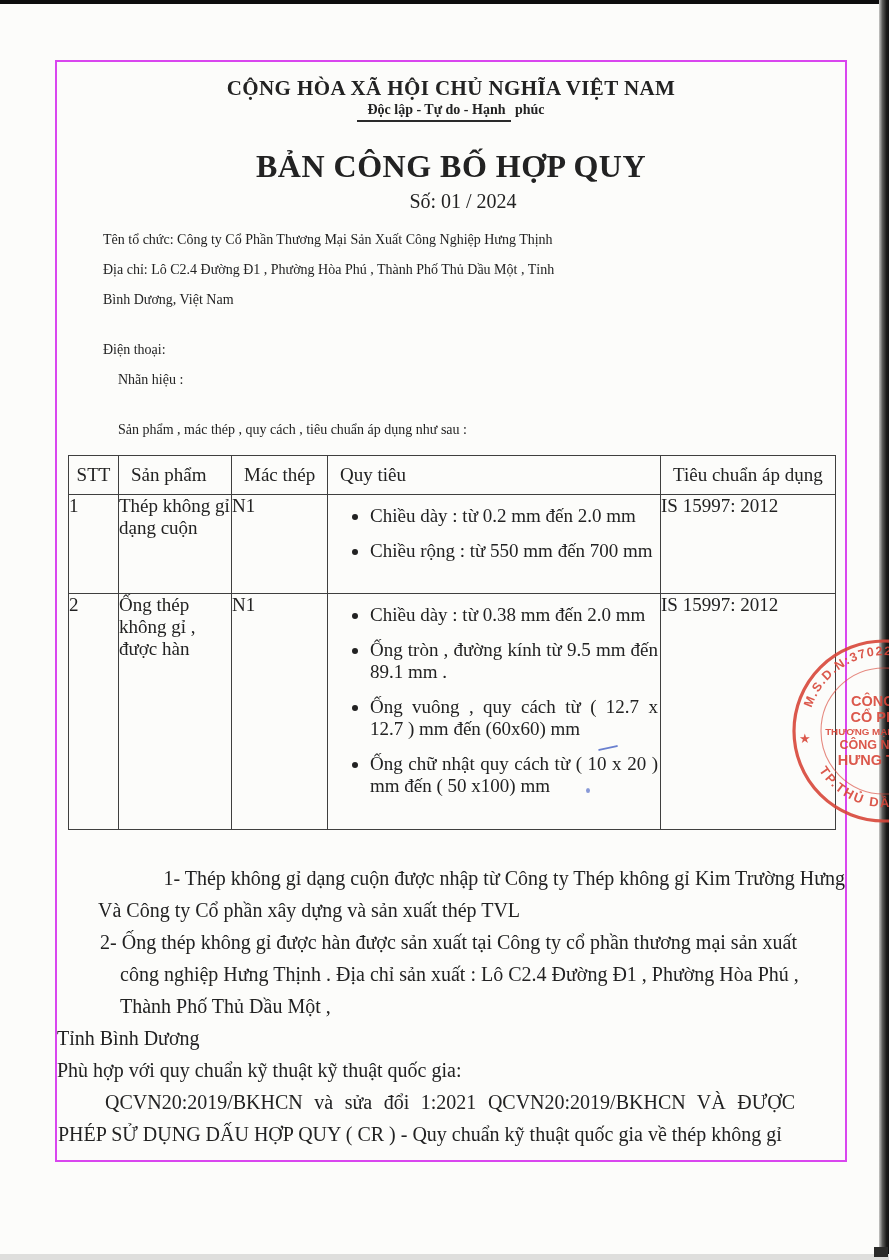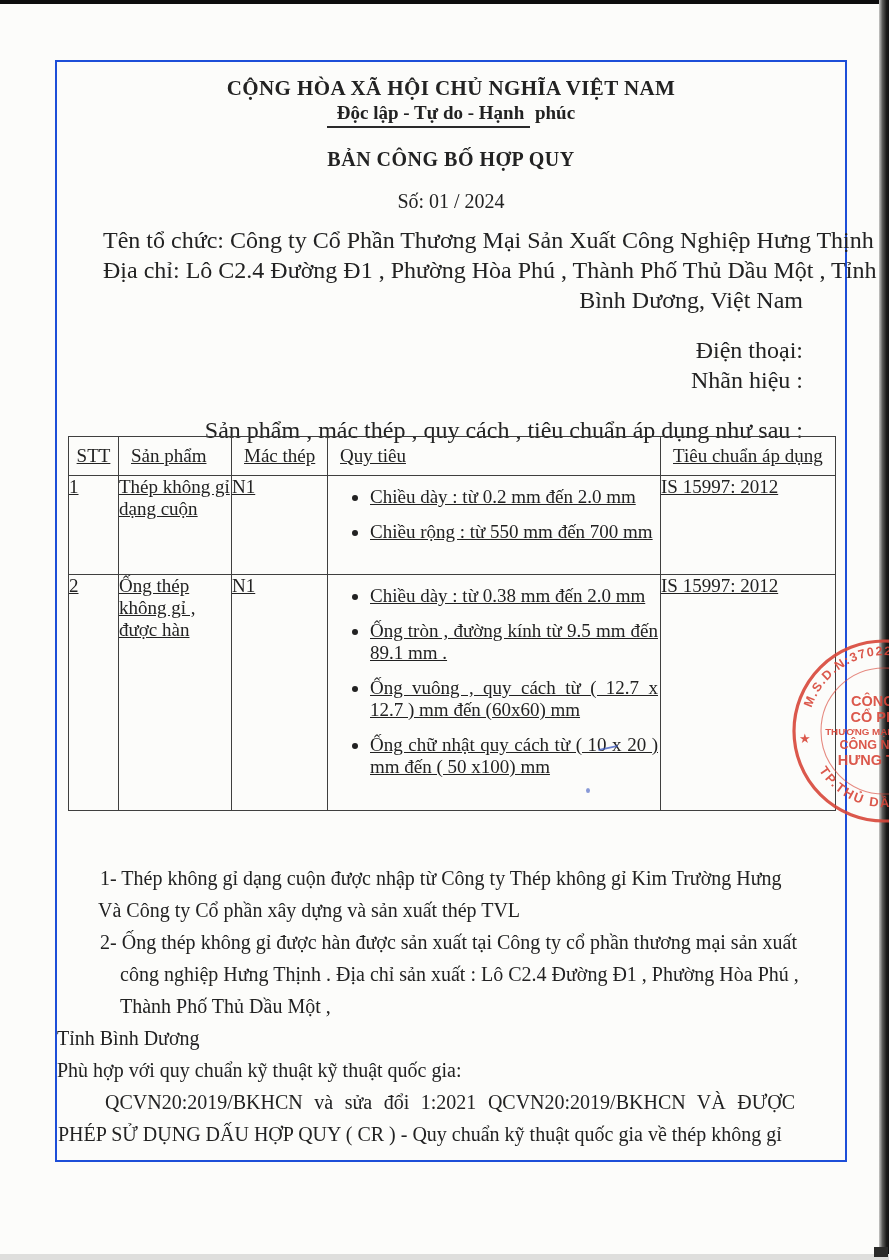--- a/index.html
+++ b/index.html
@@ -17,40 +17,39 @@
   }
   
   .scan-top{position:absolute;left:0;top:0;width:889px;height:4px;background:#0d0d0d;}
   .scan-right{position:absolute;right:0;top:0;width:10px;height:1254px;
     background:linear-gradient(to right,#c9c9c7 0%,#5a5a58 35%,#1b1b1a 75%,#111 100%);}
   .scan-bottom{position:absolute;left:0;top:1254px;width:889px;height:6px;background:#dededc;}
   .scan-corner{position:absolute;left:874px;top:1247px;width:14px;height:10px;background:#2b2b2a;}
   
   .frame{
     position:absolute;left:55px;top:60px;width:788px;height:1098px;
-    border:2px solid #1d4ed8;background:transparent;
+    border:2px solid #d946ef;background:transparent;
   }
   .center{width:100%;text-align:center;position:absolute;left:0;}
   .nat-title{top:14px;font-weight:bold;font-size:21px;letter-spacing:.4px;}
-  .motto{top:40px;font-weight:bold;font-size:19px;}
+  .motto{top:40px;font-weight:bold;font-size:14px;}
   .motto .ul{border-bottom:2px solid #2a2a2a;padding:0 6px 2px 10px;display:inline-block;}
-  .doc-title{top:86px;font-weight:bold;font-size:20px;letter-spacing:.5px;}
-  .doc-no{top:128px;font-size:20px;}
+  .doc-title{top:86px;font-weight:bold;font-size:32px;letter-spacing:.5px;}
+  .doc-no{top:128px;font-size:20px;margin-left:12px;}
   
-  .info{position:absolute;left:46px;top:163px;width:700px;font-size:24px;line-height:30px;text-align:right;}
+  .info{position:absolute;left:46px;top:163px;width:700px;font-size:14px;line-height:30px;}
   .info .ln{white-space:nowrap;}
   .info .sp{margin-top:20px;}
   .indent{padding-left:15px;}
   .b{font-weight:bold;}
   
   table.spec{
-    position:absolute;left:11px;top:374px;width:767px;
+    position:absolute;left:11px;top:393px;width:767px;
     border-collapse:collapse;table-layout:fixed;
     font-size:19px;
-    text-decoration:underline;
   }
   table.spec td,table.spec th{
     border:1.6px solid var(--line);
     vertical-align:top;text-align:left;font-weight:normal;
     padding:0;overflow:hidden;
   }
   tr.hd{height:39px;}
   tr.hd th{vertical-align:middle;padding-left:12px;}
   tr.hd th.c-stt{text-align:center;padding-left:0;}
   tr.r1{height:99px;}
@@ -59,21 +58,21 @@
   td.c-sp{padding:12px 10px 0 13px;text-align:justify;margin-top:37px;}
   td.c-mt{text-align:center;padding-top:12px;}
   td.c-qc{padding:2px 8px 0 0;}
   td.c-tc{padding:12px 6px 0 12px;margin-left:16px;}
   .qc-list{margin:10px 0 0 0;padding-left:42px;}
   .qc-list li{margin-bottom:13px;text-align:justify;padding-right:2px;}
   
   .notes{position:absolute;left:0;top:800px;width:788px;font-size:20px;}
   .notes .nl{line-height:32px;white-space:nowrap;}
   .nj{white-space:normal !important;text-align:justify;text-align-last:justify;}
-  .ml43{margin-left:43px;} .ml41{margin-left:41px;} .ml63{margin-left:63px;}
+  .ml43{margin-left:43px;text-align:right;} .ml41{margin-left:41px;} .ml63{margin-left:63px;}
   .ml45{} .ml48{margin-left:48px;width:690px;} .ml0{margin-left:1px;width:737px;}
   .w695{width:697px;}
   
   .stamp{position:absolute;left:789px;top:636px;width:190px;height:190px;opacity:.9;}
   .stamp text{fill:var(--stamp);}
   .stamp .rim{font-family:"Liberation Sans","DejaVu Sans",sans-serif;font-weight:bold;}
   .stamp .ctr{font-family:"Liberation Sans","DejaVu Sans",sans-serif;font-weight:bold;text-anchor:middle;}
   
   .pen-mark{position:absolute;left:598px;top:747px;width:20px;height:2px;background:#3a57c0;
     transform:rotate(-12deg);opacity:.75;border-radius:2px;}

